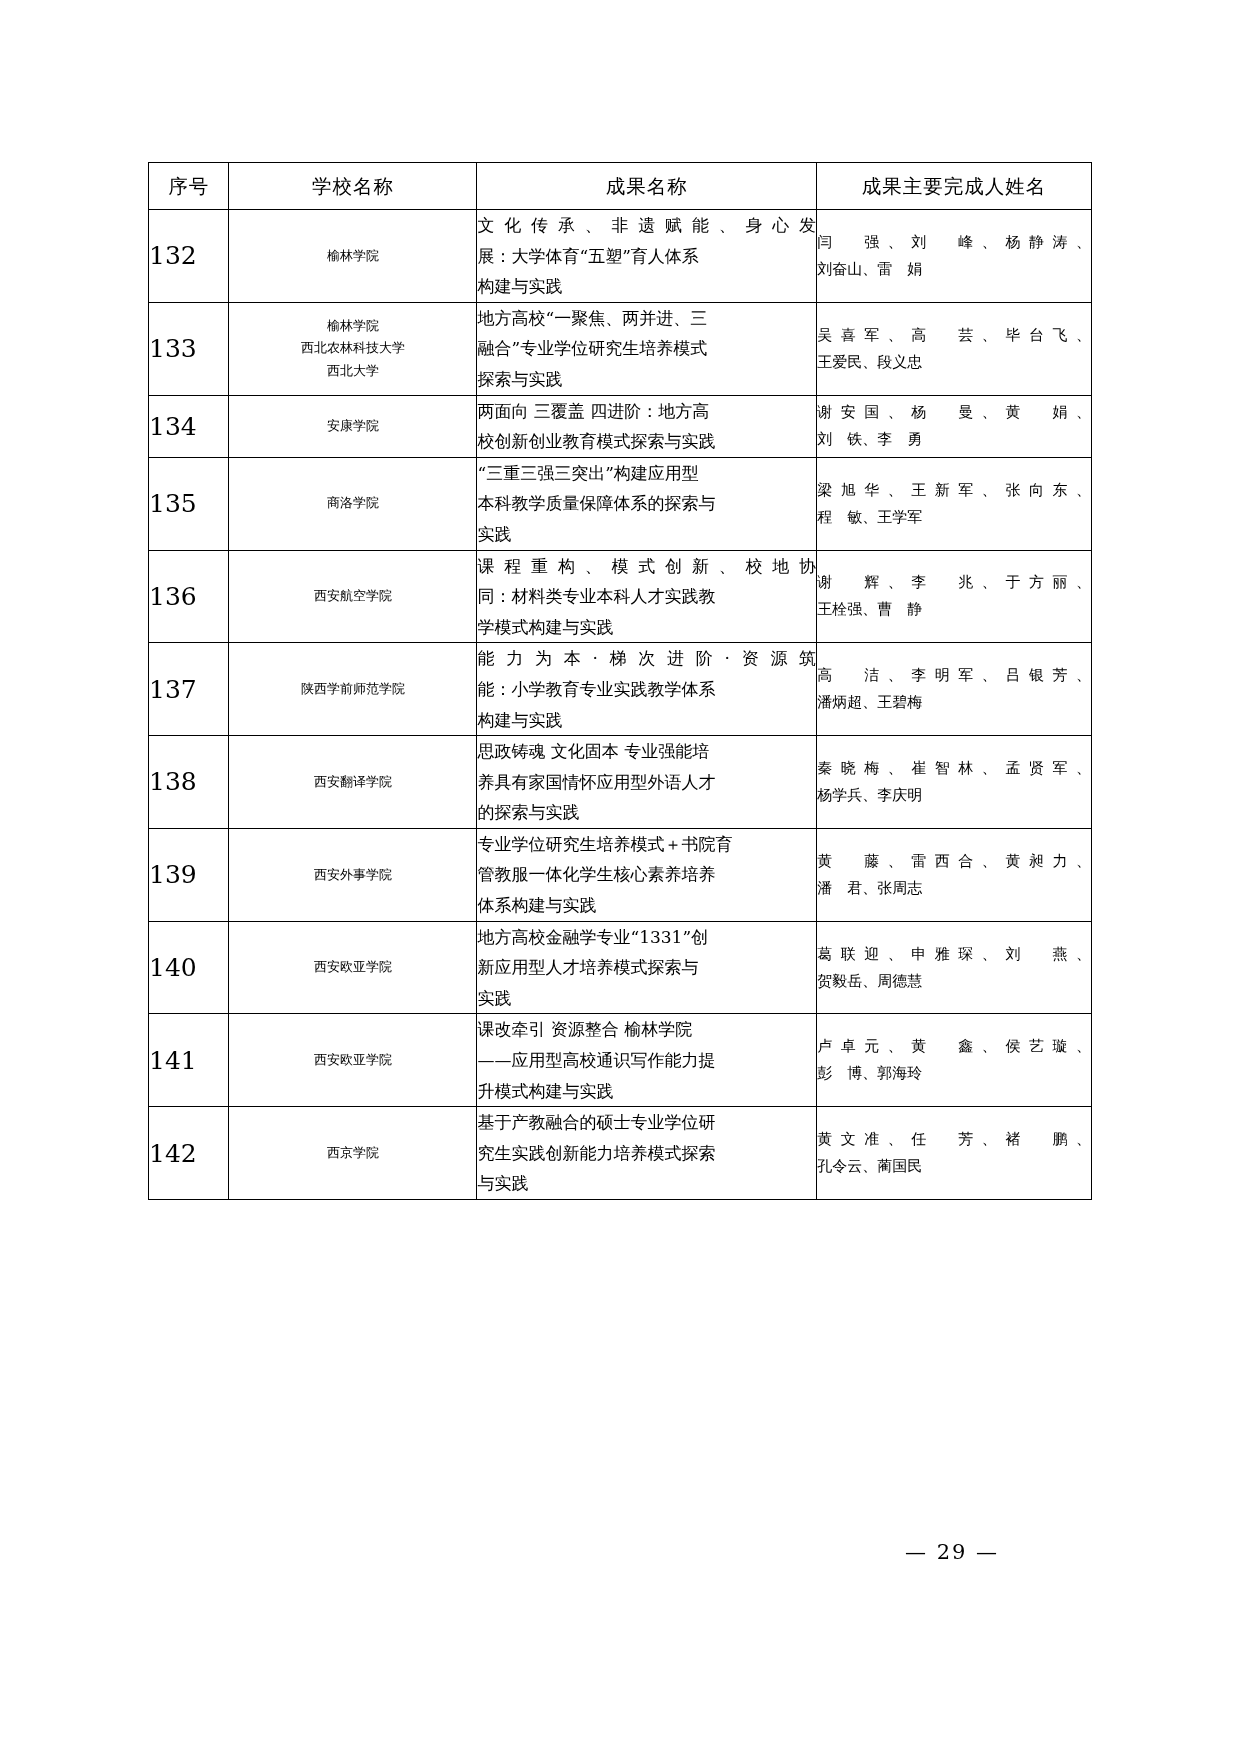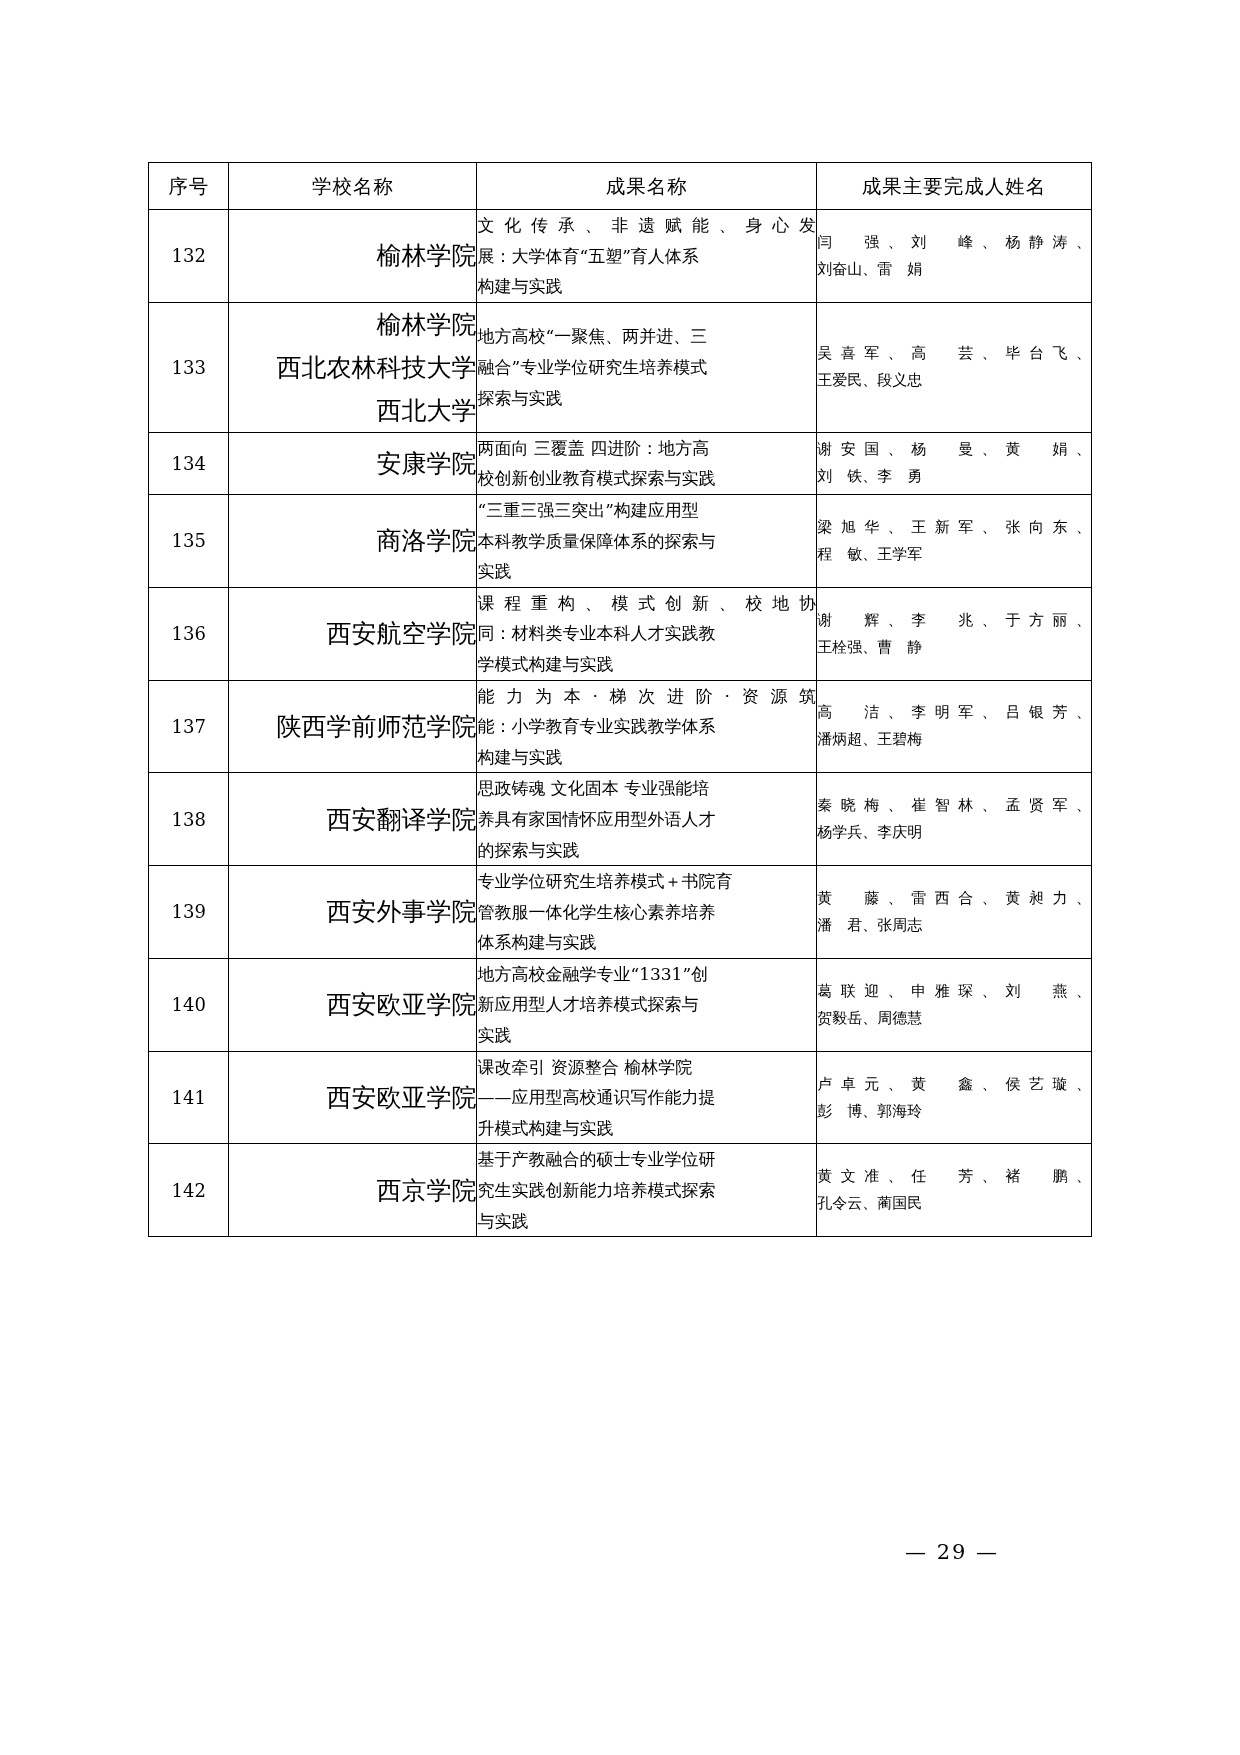--- a/index.html
+++ b/index.html
@@ -47,26 +47,25 @@
     text-align: center;
     font-size: 19.5px;
     letter-spacing: 1px;
   }
   thead td .hd {
     display: block;
     text-align: center;
   }
 
   td.idx {
+    font-size: 25px;
+  }
+  td.school {
     text-align: center;
-    font-size: 18px;
-  }
-  td.school {
-    text-align: right;
-    font-size: 25px;
+    font-size: 13px;
     line-height: 1.72;
     padding: 6px 4px;
   }
   td.school .ln { display: block; }
   td.title {
     font-size: 17px;
     line-height: 1.8;
     padding: 12px 12px 12px 14px;
     text-align: justify;
     text-justify: inter-ideograph;

